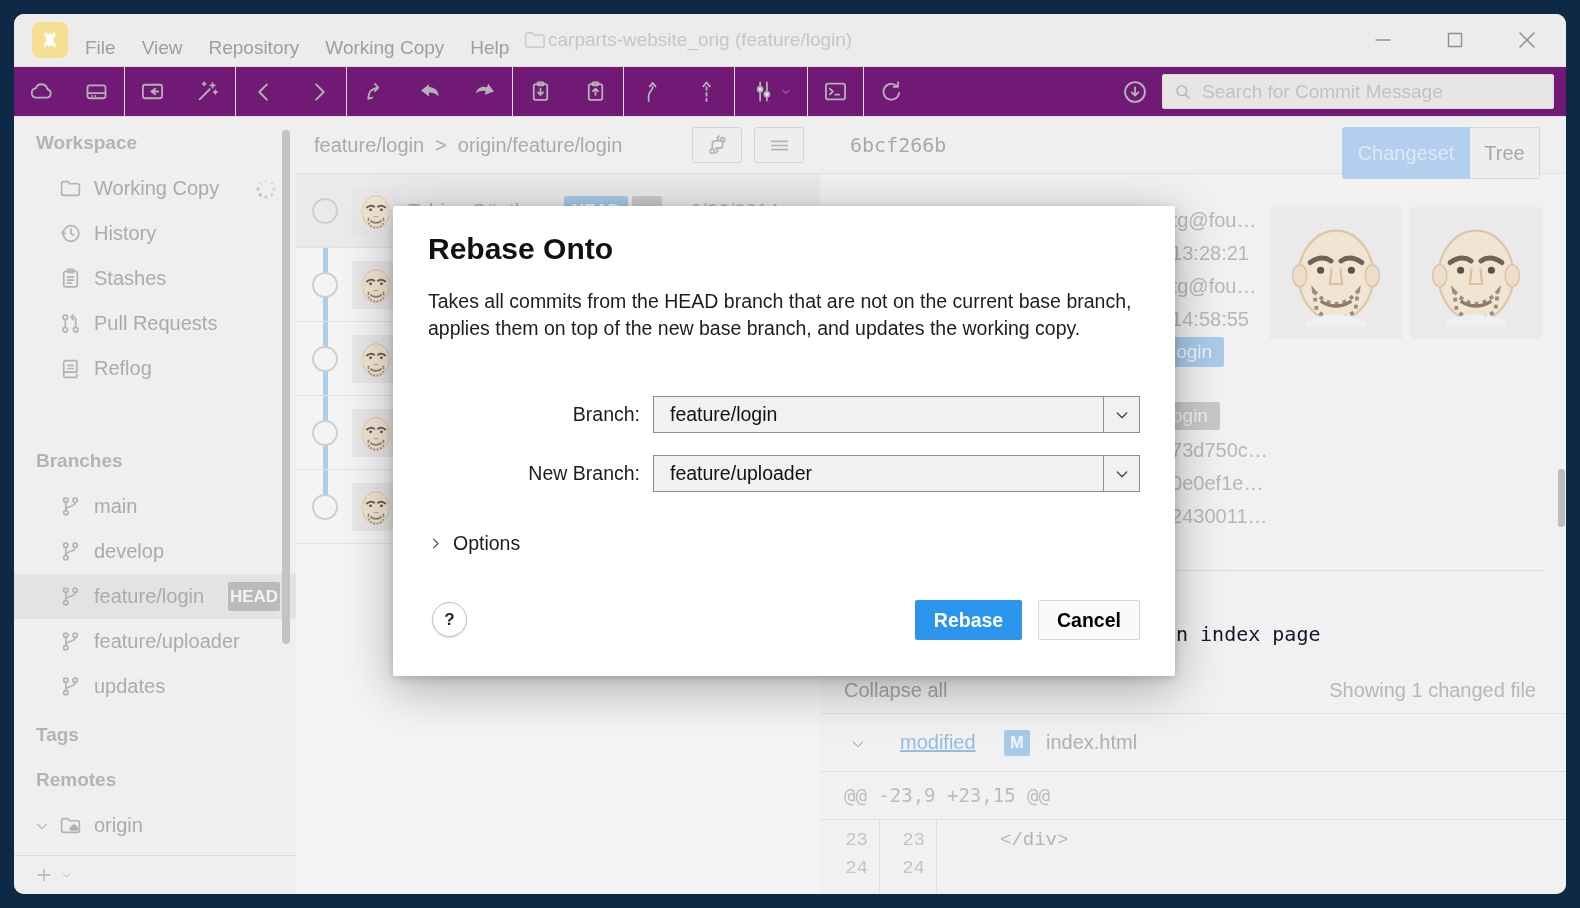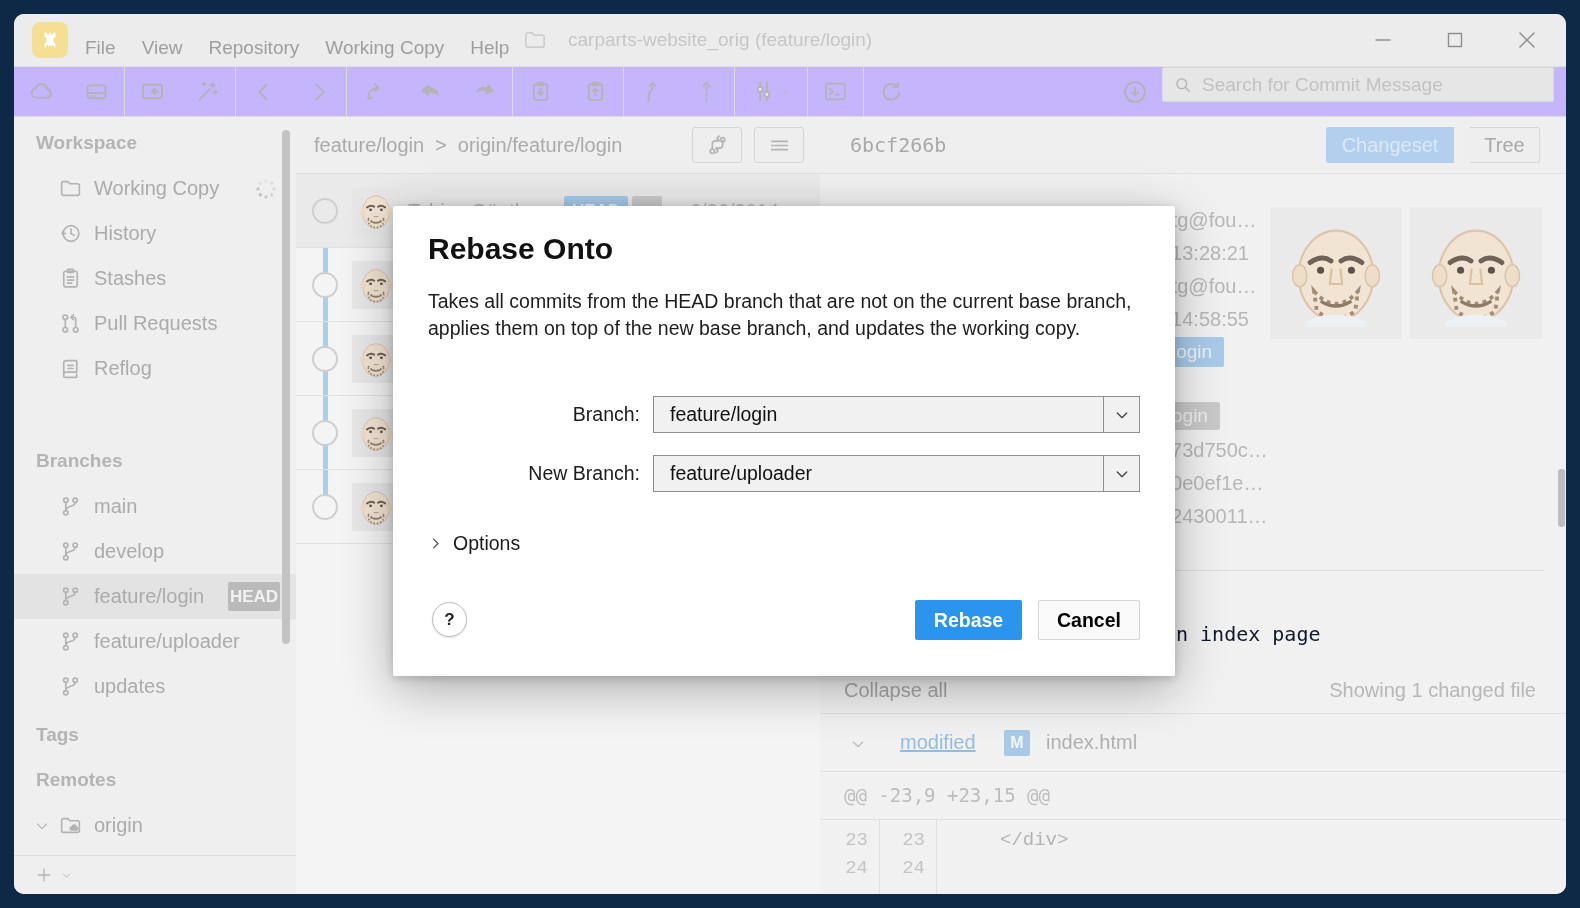--- a/index.html
+++ b/index.html
@@ -9,30 +9,30 @@
   svg{display:block}
   .ic{stroke:#b3b3b3;fill:none;stroke-width:1.6;stroke-linecap:round;stroke-linejoin:round;}
   .icf{fill:#b3b3b3;stroke:none;}
 
   
   .titlebar{position:absolute;left:0;top:0;width:100%;height:52px;background:#ececec;}
   .app-icon{position:absolute;left:18px;top:8px;width:36px;height:36px;border-radius:8px;
     background:#f5df94;display:flex;align-items:center;justify-content:center;}
   .menubar{position:absolute;left:58px;top:0;height:52px;display:flex;}
   .menu-item{padding:8px 13px;line-height:52px;font-size:19px;color:#9e9e9e;}
-  .repo-title{position:absolute;left:508px;top:0;height:52px;display:flex;align-items:center;gap:20px;
+  .repo-title{position:absolute;left:508px;top:0;height:52px;display:flex;align-items:center;gap:0;
     color:#c6c6c6;font-size:19px;}
   .repo-title .ic{stroke:#cecece;}
   .win-controls{position:absolute;right:16px;top:0;height:52px;display:flex;gap:26px;}
   .win-btn{width:46px;height:52px;display:flex;align-items:center;justify-content:center;}
   .win-btn .ic{stroke:#8f8f8f;stroke-width:1.4;}
 
   
-  .toolbar{position:absolute;left:0;top:52px;width:100%;height:51px;background:#c4b5fd;
-    border-top:1px solid #e0e0e0;border-bottom:1px solid #dedede;display:flex;box-sizing:border-box;}
+  .toolbar{position:absolute;left:0;top:52px;width:100%;height:51px;background:#701a75;
+    border-top:1px solid #e0e0e0;border-bottom:1px solid #dedede;display:flex;align-items:center;box-sizing:border-box;}
   .tb-btn{width:55px;height:49px;display:flex;align-items:center;justify-content:center;gap:3px;}
   .tb-sep{width:1px;height:49px;background:#dbdbdb;}
   .tb-spacer{flex:1;}
   .search-field{width:392px;height:35px;margin-right:12px;background:#e6e6e6;border:1px solid #d9d9d9;
     border-radius:2px;display:flex;align-items:center;gap:9px;padding-left:10px;box-sizing:border-box;}
   .search-field span{font-size:19px;color:#c2c2c2;}
 
   
   .sidebar{position:absolute;left:0;top:103px;width:282px;bottom:0;background:#efefef;}
   .sb-header{position:absolute;left:22px;font-size:19px;font-weight:bold;color:#b4b4b4;}
@@ -65,21 +65,21 @@
   .c-author{position:absolute;left:112px;line-height:74px;font-size:20px;color:#aeaeae;white-space:nowrap;}
   .c-head{position:absolute;left:268px;top:22px;width:64px;height:30px;background:#a6c9e9;color:#eef5fc;
     font-size:17px;font-weight:bold;display:flex;align-items:center;justify-content:center;border-radius:2px;}
   .c-badge2{position:absolute;left:336px;top:22px;width:30px;height:30px;background:#c9c9c9;border-radius:2px;}
   .c-date{position:absolute;left:394px;line-height:74px;font-size:20px;color:#b6b6b6;}
 
   
   .detail{position:absolute;left:806px;top:103px;right:0;bottom:0;background:#f1f1f1;}
   .hash{position:absolute;left:30px;line-height:56px;font-size:20px;color:#a8a8a8;
     font-family:"DejaVu Sans Mono",monospace;}
-  .toggle{position:absolute;right:26px;top:10px;height:36px;display:flex;gap:16px;}
+  .toggle{position:absolute;right:26px;top:10px;height:52px;display:flex;}
   .toggle-left{width:128px;background:#b2d0ee;color:#dde8f4;font-size:20px;display:flex;align-items:center;
     justify-content:center;border-radius:3px 0 0 3px;}
   .toggle-right{width:70px;background:#eeeeee;color:#a8a8a8;border:1px solid #d6d6d6;border-left:none;
     font-size:20px;display:flex;align-items:center;justify-content:center;border-radius:0 3px 3px 0;box-sizing:border-box;}
   .meta-line{position:absolute;left:340px;font-size:20px;color:#b7b7b7;white-space:nowrap;}
   .d-badge-blue{position:absolute;left:340px;top:220px;height:30px;padding:0 12px;background:#a9cbea;
     color:#eef5fc;font-size:19px;display:flex;align-items:center;border-radius:2px;}
   .d-badge-gray{position:absolute;left:340px;top:285px;height:28px;padding:0 12px;background:#c9c9c9;
     color:#f0f0f0;font-size:19px;display:flex;align-items:center;border-radius:2px;}
   .d-hash{position:absolute;left:340px;font-size:20px;color:#b7b7b7;}

